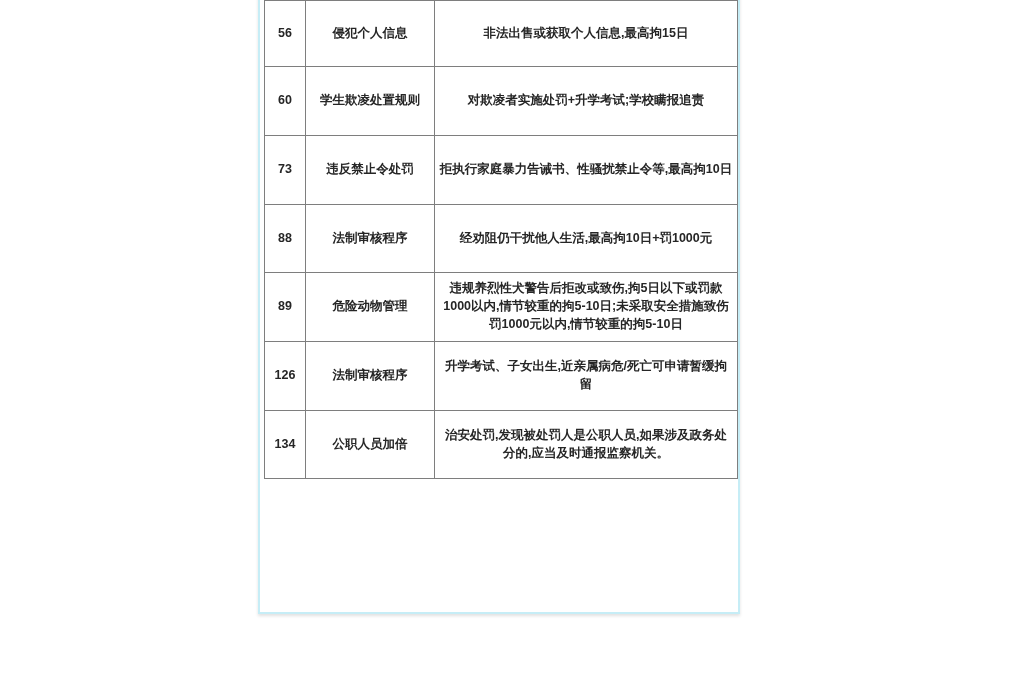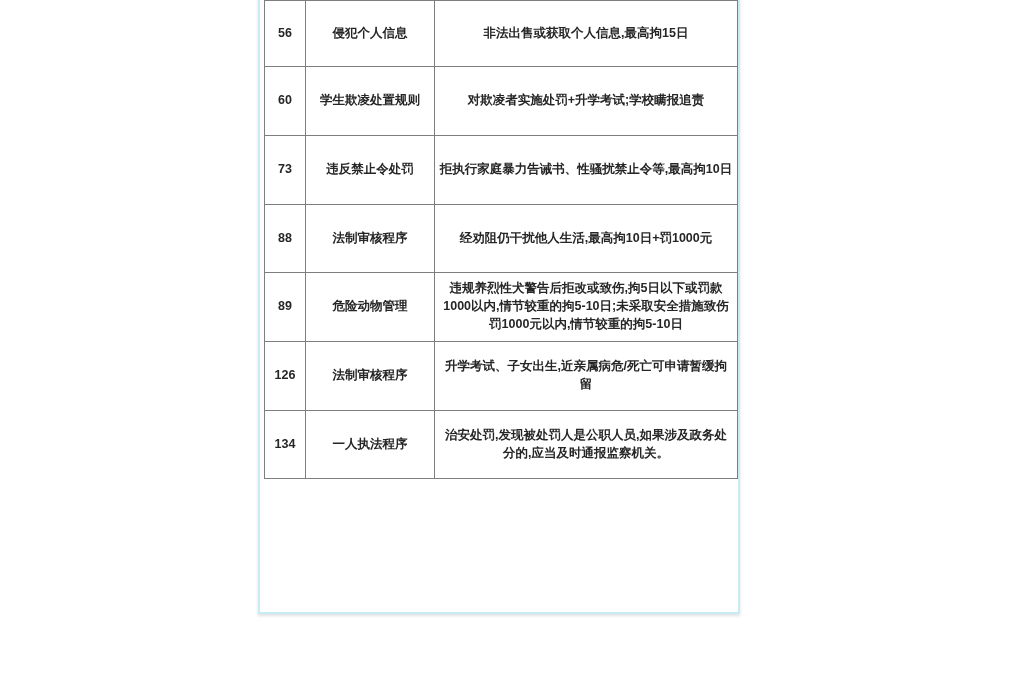--- a/index.html
+++ b/index.html
@@ -105,21 +105,21 @@
             <td>危险动物管理</td>
             <td>违规养烈性犬警告后拒改或致伤,拘5日以下或罚款1000以内,情节较重的拘5-10日;未采取安全措施致伤罚1000元以内,情节较重的拘5-10日</td>
           </tr>
           <tr>
             <td>126</td>
             <td>法制审核程序</td>
             <td>升学考试、子女出生,近亲属病危/死亡可申请暂缓拘留</td>
           </tr>
           <tr>
             <td>134</td>
-            <td>一人执法程序</td>
+            <td>公职人员加倍</td>
             <td>治安处罚,发现被处罚人是公职人员,如果涉及政务处分的,应当及时通报监察机关。</td>
           </tr>
         </tbody>
     </table>
   </div>
 
 
 </div>
 
 </body></html>

